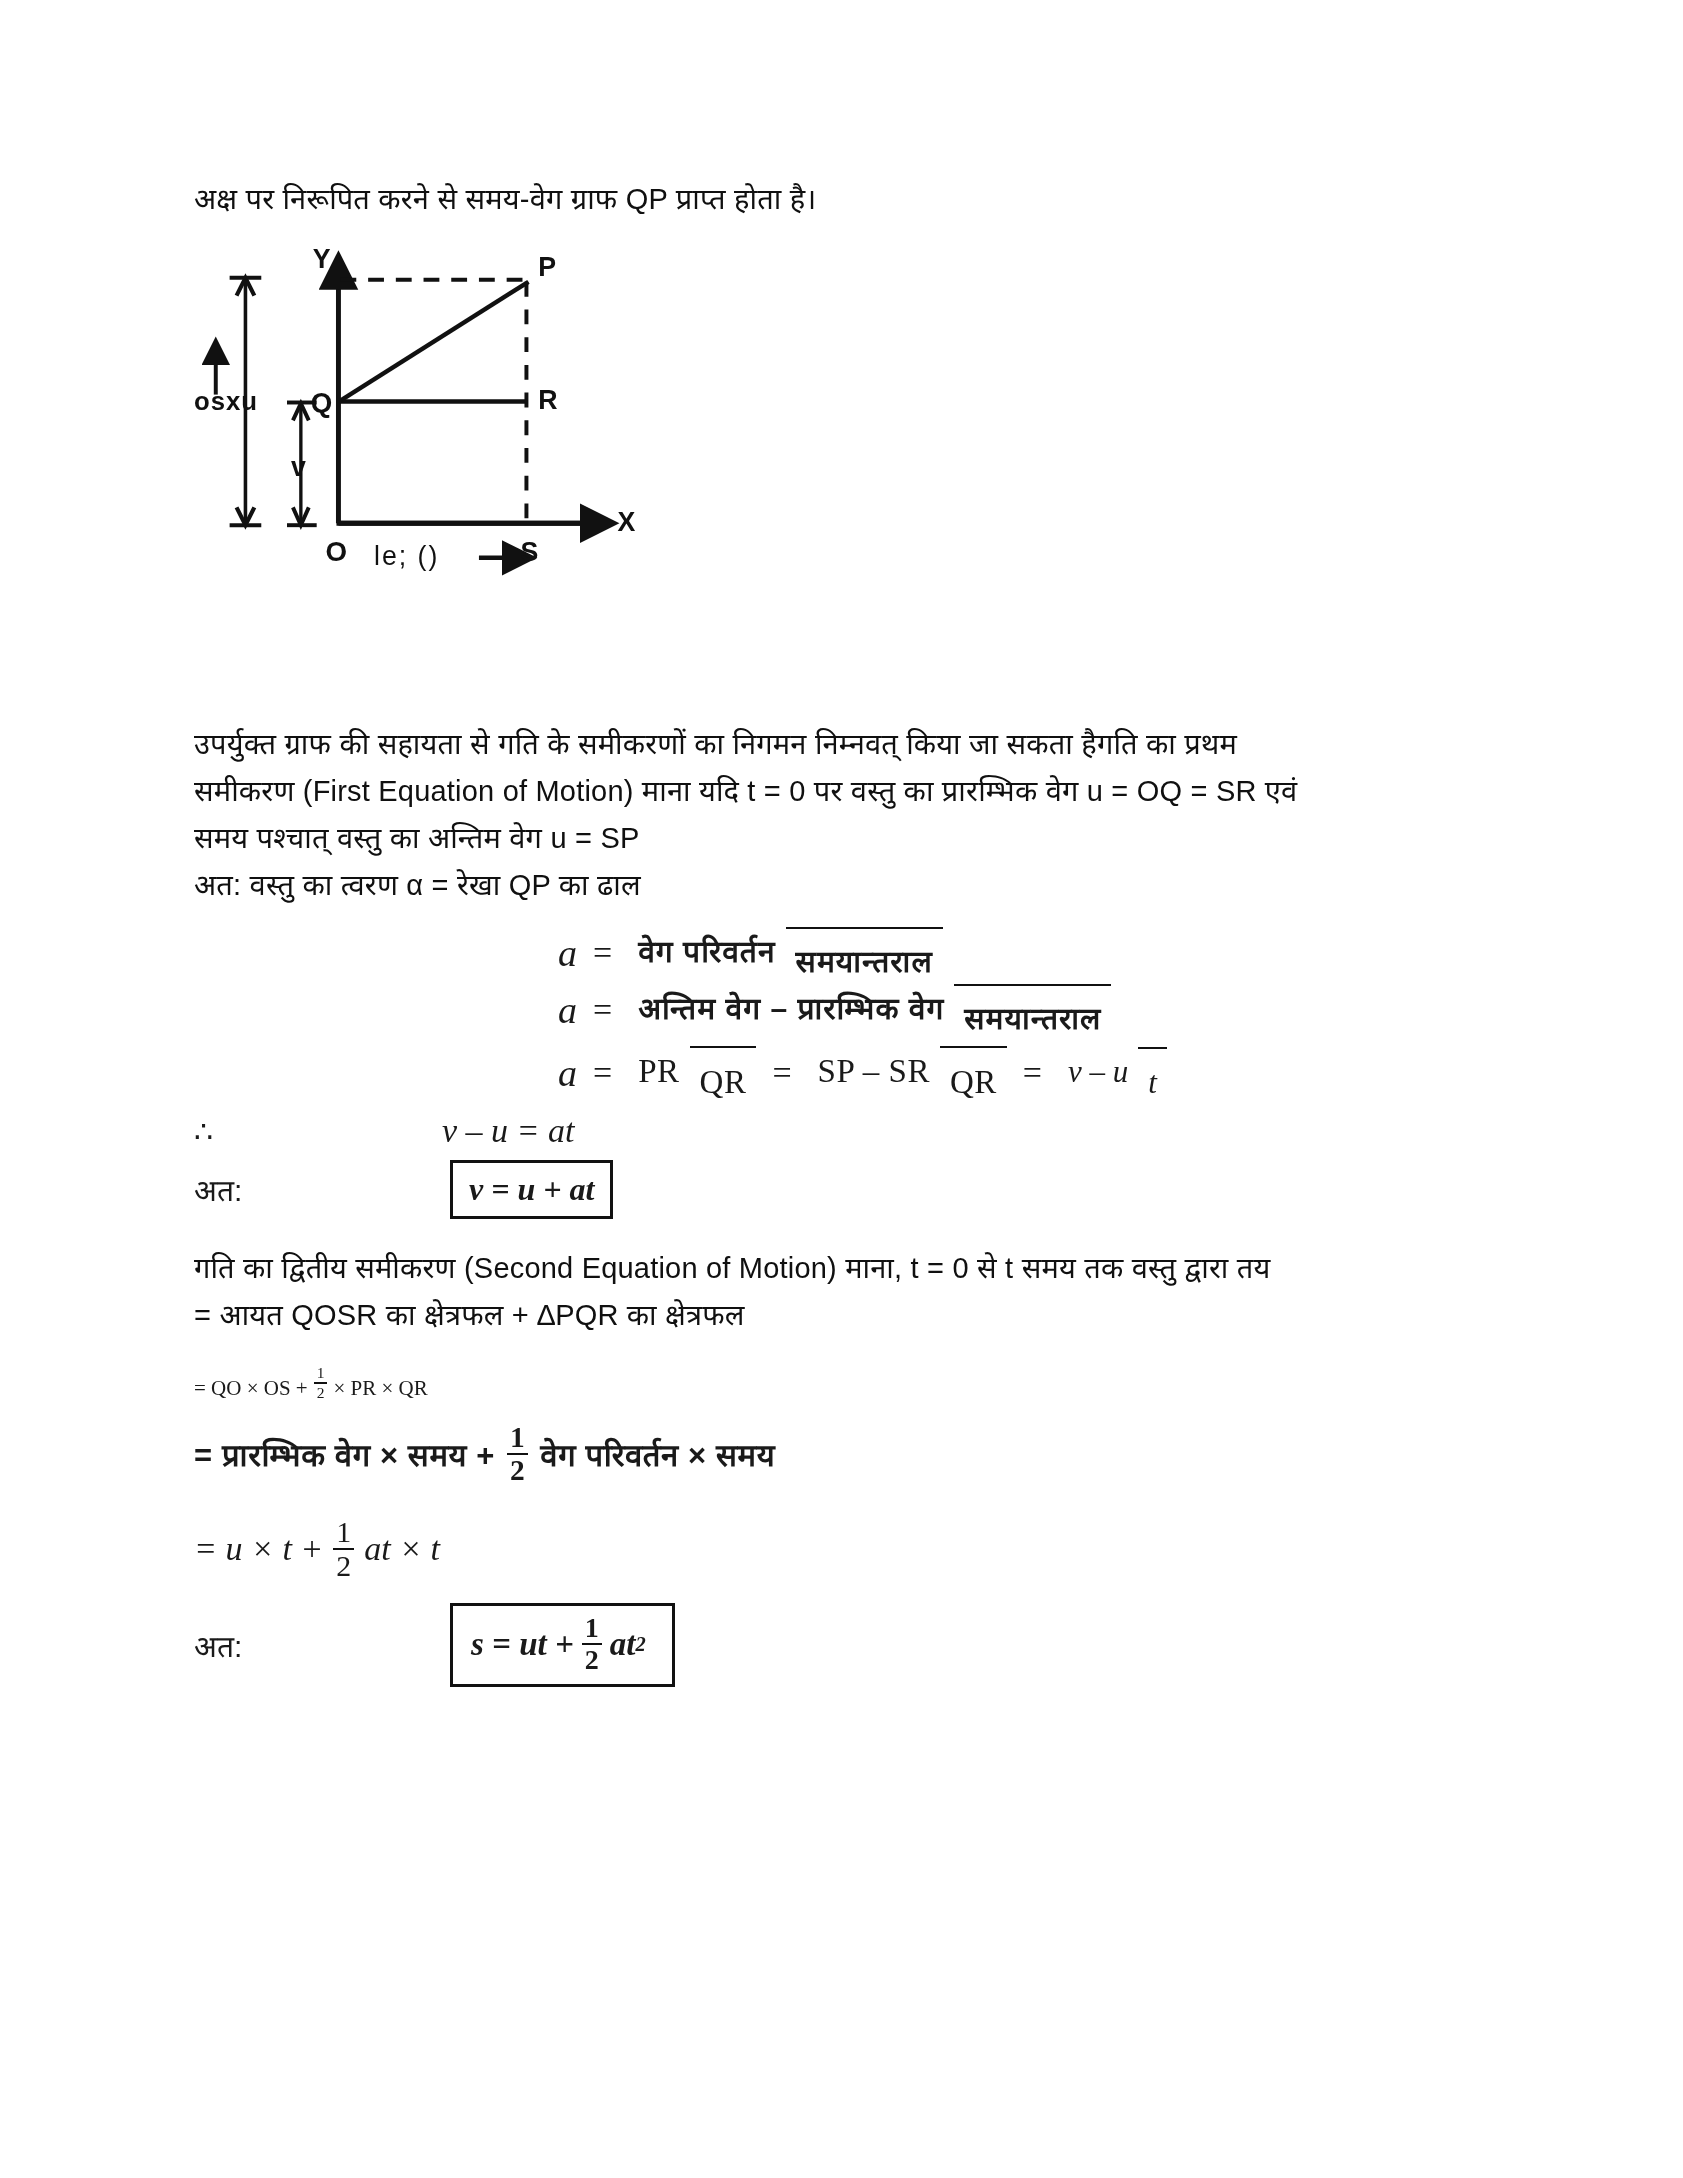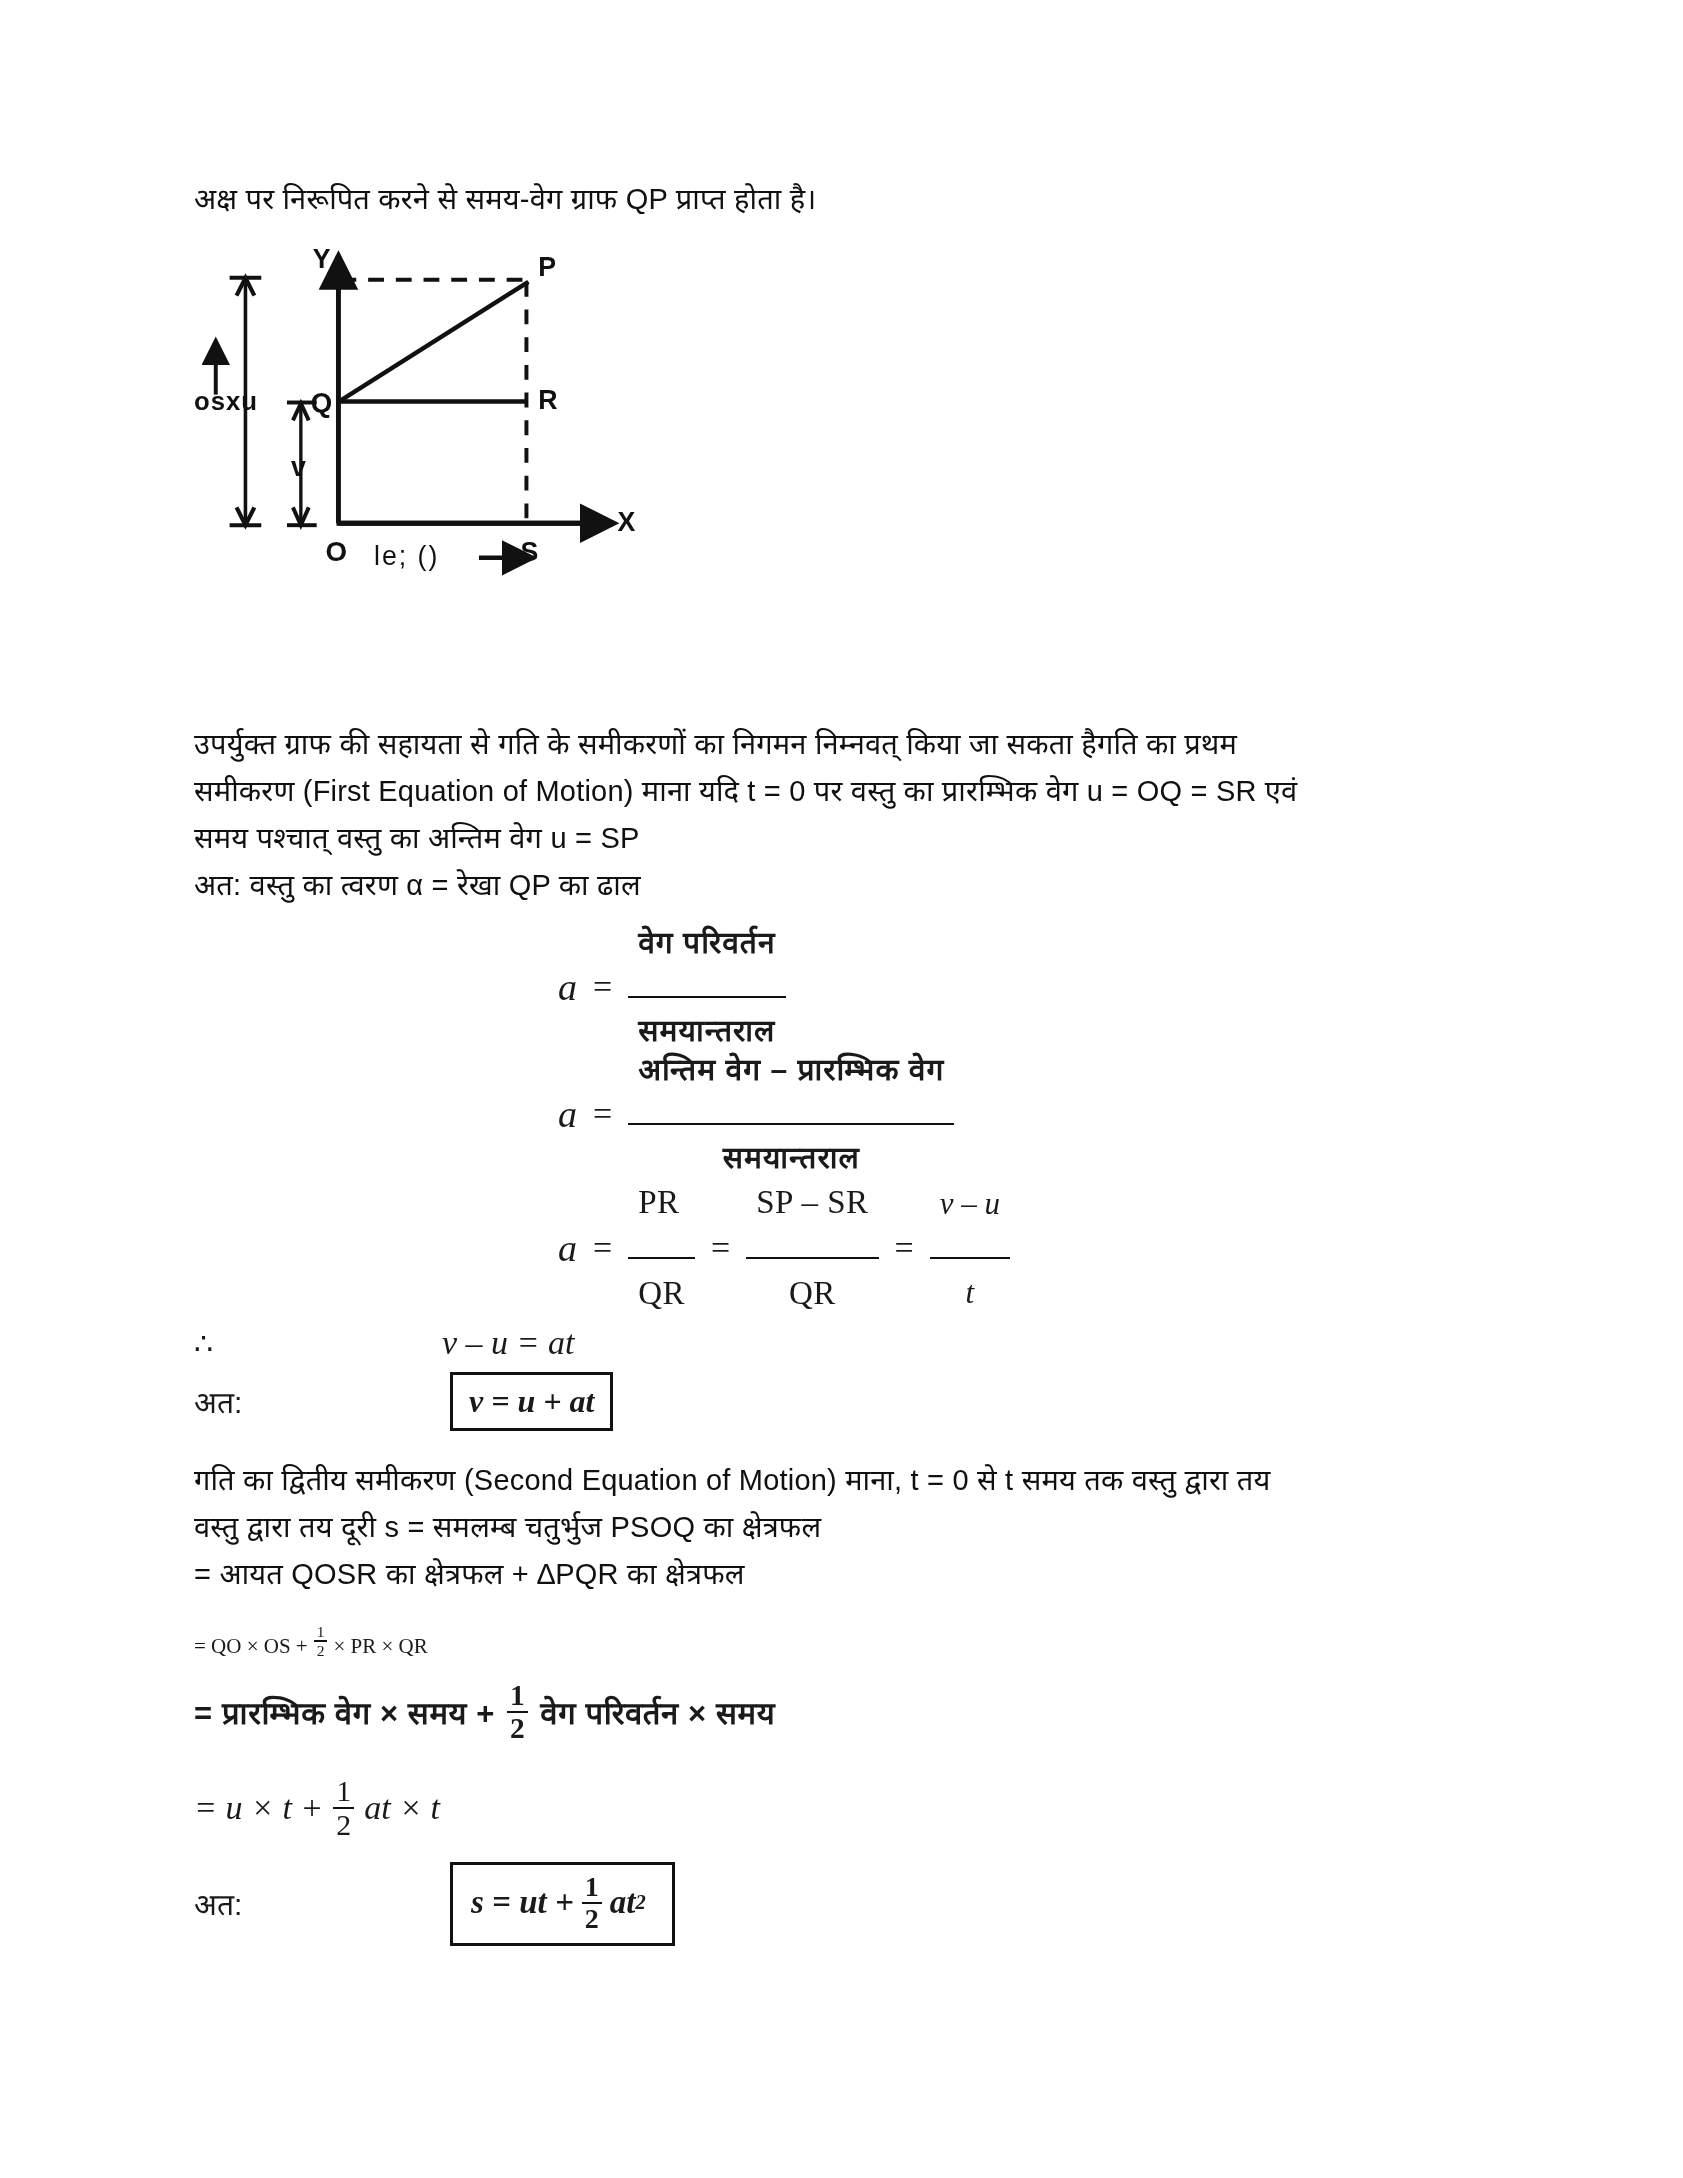--- a/index.html
+++ b/index.html
@@ -71,25 +71,24 @@
     font-weight: 500;
   }
   .eq {
     font-family: "Liberation Serif", serif;
     font-size: 34px;
     margin: 0 16px;
   }
 
   .frac {
     display: inline-flex;
-    flex-direction: column;
-    align-items: flex-start;
+    flex-direction: row;
+    align-items: center;
     vertical-align: middle;
     line-height: 1.08;
-    gap: 35px;
   }
   .frac .num {
     padding: 0 10px 2px 10px;
   }
   .frac .den {
     border-top: 2.5px solid #111;
     padding: 17px 10px 0 10px;
     width: 100%;
     box-sizing: border-box;
     text-align: center;
@@ -320,21 +319,20 @@
       <span class="vuat">v – u  = at</span>
     </div>
 
     <div class="ata-row">
       <span class="ata-label">अत:</span>
       <span class="boxed">v = u + at</span>
     </div>
 
     <div class="sec-block">
       <div class="line para-line">गति का द्वितीय समीकरण (Second Equation of Motion) माना, t = 0 से t समय तक वस्तु द्वारा तय</div>
-      <div class="line para-line">वस्तु द्वारा तय दूरी s = समलम्ब चतुर्भुज PSOQ का क्षेत्रफल</div>
       <div class="line para-line">= आयत QOSR का क्षेत्रफल + ∆PQR का क्षेत्रफल</div>
     </div>
 
     <div class="area-serif">
       <span>= QO × OS +</span>
       <span class="smallfrac">
         <span class="n">1</span>
         <span class="d">2</span>
       </span>
       <span>× PR × QR</span>

